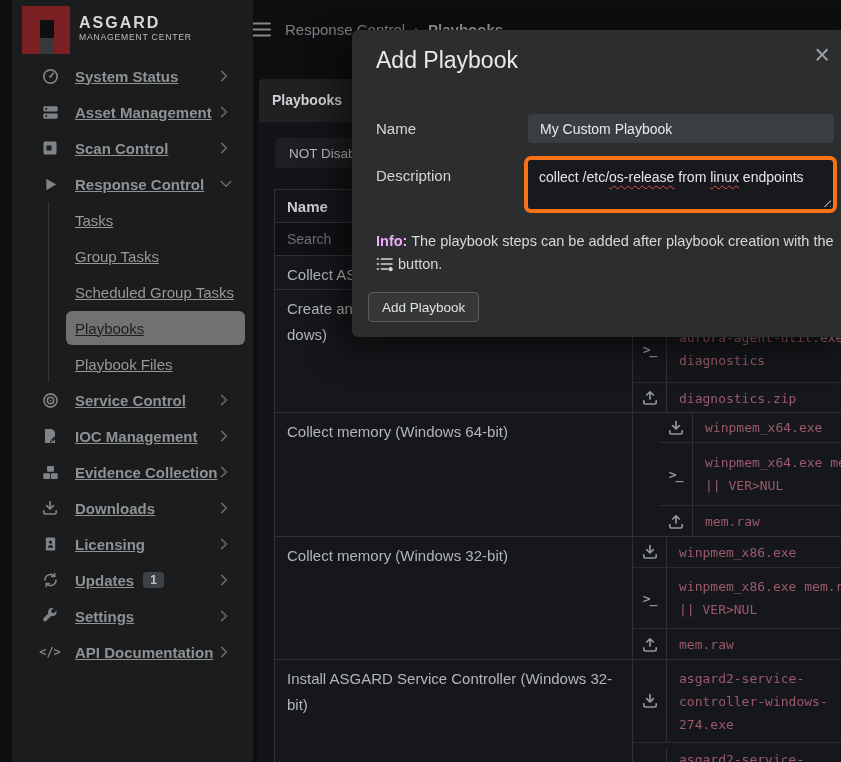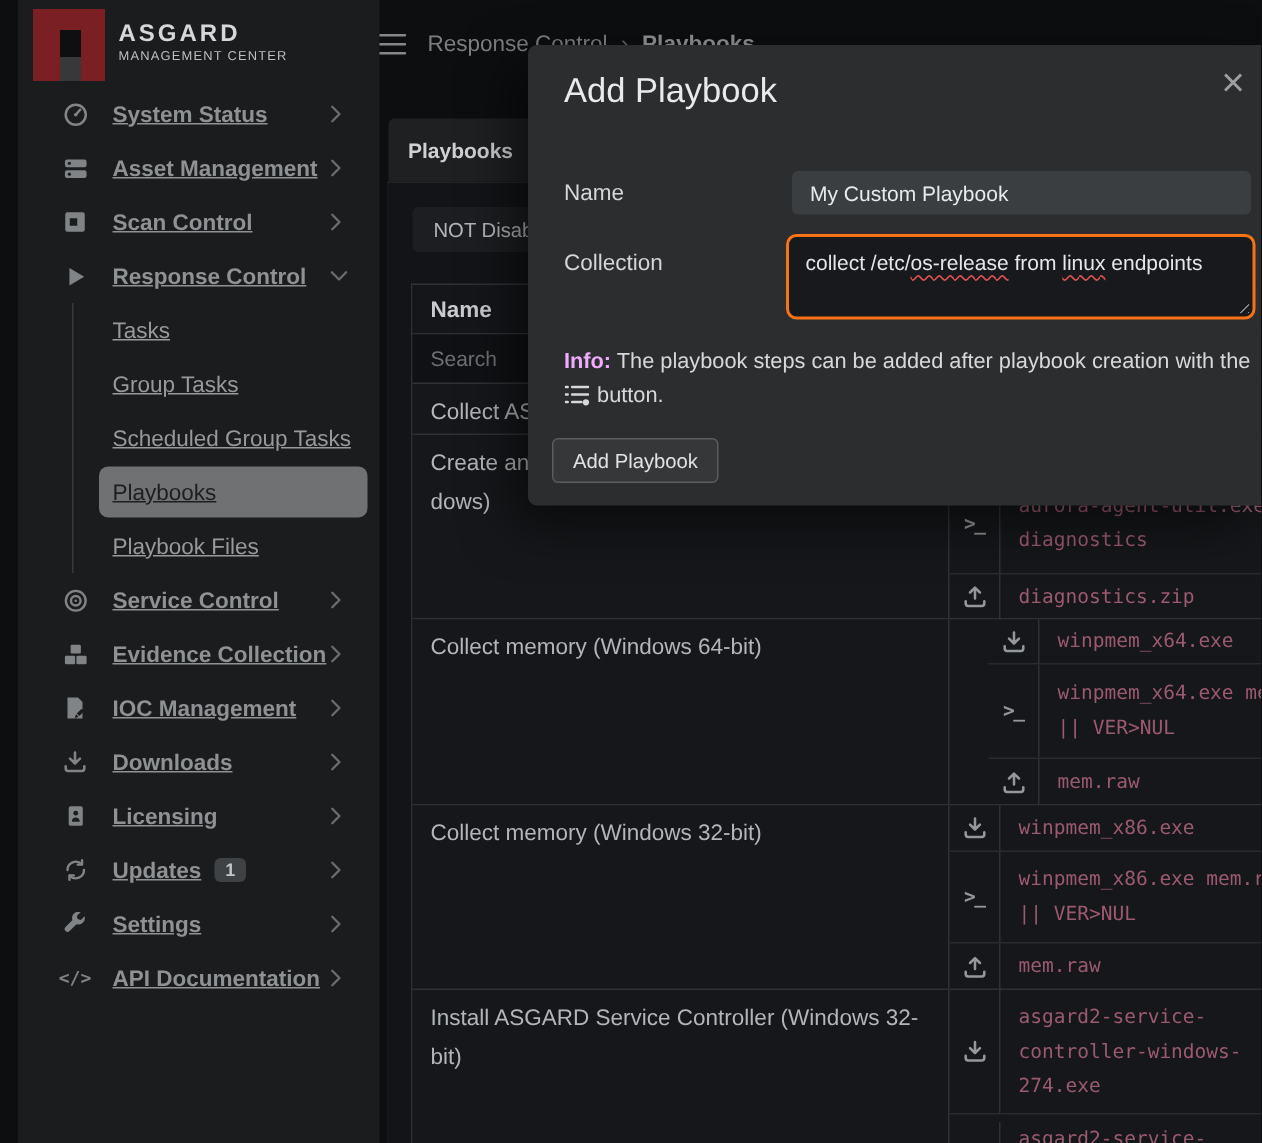--- a/index.html
+++ b/index.html
@@ -63,21 +63,21 @@
 
   
   #modal { position:absolute; left:352px; top:30px; width:489px; height:307px; background:#2b2d2f;
            border-radius:6px 0 0 6px; box-shadow:-10px 12px 34px rgba(0,0,0,0.55); z-index:10; }
   .m-title { position:absolute; left:24px; top:17px; font-size:23px; color:#e9eaeb; }
   .m-close { position:absolute; right:11px; top:12px; font-size:27px; color:#9ca0a2; line-height:1; cursor:pointer; }
   .m-label { position:absolute; left:24px; font-size:15px; color:#d4d6d7; }
   .m-name-input { position:absolute; left:176px; top:84px; width:306px; height:29px; background:#3b3e40; border:none;
                   border-radius:4px; color:#e8eaeb; font-size:14px; padding:0 12px; outline:none; font-family:"Liberation Sans", sans-serif; }
   .m-desc { position:absolute; left:172px; top:126px; width:313px; height:57px; background:#17191d;
-            border:2px solid #f97316; border-radius:7px; color:#e4e6e7; font-size:14px; padding:7px 11px;
+            border:4px solid #f97316; border-radius:7px; color:#e4e6e7; font-size:14px; padding:7px 11px;
             line-height:20px; cursor:text; }
   .miss { text-decoration-line:underline; text-decoration-style:wavy; text-decoration-color:#e0524f;
           text-decoration-thickness:1px; text-underline-offset:3px; }
   .grip { position:absolute; right:2px; bottom:2px; width:10px; height:10px;
           background:repeating-linear-gradient(-45deg, #85898b 0 1px, transparent 1px 4px);
           clip-path:polygon(100% 0, 100% 100%, 0 100%); }
   .m-info { position:absolute; left:24px; top:200px; width:468px; font-size:14.5px; line-height:23px; color:#d6d8d9; }
   .info-label { color:#f0abfc; font-weight:bold; }
   .steps-ic { display:inline-flex; vertical-align:-3px; color:#d6d8d9; }
   .m-btn { position:absolute; left:16px; top:262px; height:30px; padding:0 13px; background:#353739;
@@ -186,41 +186,41 @@
           </span>
           <span class="lbl">Service Control</span>
           <span class="chev">
             <svg width="8" height="12" viewBox="0 0 8 12" fill="none" stroke="currentColor" stroke-width="1.5" stroke-linecap="round" stroke-linejoin="round">
               <path d="M1.5 1.2L6.3 6l-4.8 4.8"></path>
             </svg>
           </span>
         </div>
         <div class="sitem">
           <span class="ic">
+            <svg width="16" height="16" viewBox="0 0 16 16">
+              <path d="M3 1h7l3 3v11H3z" fill="currentColor"></path>
+              <path d="M7.8 14.8l.9-2.6 1.7 1.7-2.6.9zM9.2 11.7l3.2-3.2 1.7 1.7-3.2 3.2z" fill="#1b1c1d"></path>
+            </svg>
+          </span>
+          <span class="lbl">IOC Management</span>
+          <span class="chev">
+            <svg width="8" height="12" viewBox="0 0 8 12" fill="none" stroke="currentColor" stroke-width="1.5" stroke-linecap="round" stroke-linejoin="round">
+              <path d="M1.5 1.2L6.3 6l-4.8 4.8"></path>
+            </svg>
+          </span>
+        </div>
+        <div class="sitem">
+          <span class="ic">
             <svg width="17" height="17" viewBox="0 0 16 16">
               <rect x="4.8" y="1.8" width="6.4" height="5.4" rx="0.8" fill="currentColor"></rect>
               <rect x="1.2" y="8.6" width="6.4" height="5.4" rx="0.8" fill="currentColor"></rect>
               <rect x="8.4" y="8.6" width="6.4" height="5.4" rx="0.8" fill="currentColor"></rect>
             </svg>
           </span>
           <span class="lbl">Evidence Collection</span>
-          <span class="chev">
-            <svg width="8" height="12" viewBox="0 0 8 12" fill="none" stroke="currentColor" stroke-width="1.5" stroke-linecap="round" stroke-linejoin="round">
-              <path d="M1.5 1.2L6.3 6l-4.8 4.8"></path>
-            </svg>
-          </span>
-        </div>
-        <div class="sitem">
-          <span class="ic">
-            <svg width="16" height="16" viewBox="0 0 16 16">
-              <path d="M3 1h7l3 3v11H3z" fill="currentColor"></path>
-              <path d="M7.8 14.8l.9-2.6 1.7 1.7-2.6.9zM9.2 11.7l3.2-3.2 1.7 1.7-3.2 3.2z" fill="#1b1c1d"></path>
-            </svg>
-          </span>
-          <span class="lbl">IOC Management</span>
           <span class="chev">
             <svg width="8" height="12" viewBox="0 0 8 12" fill="none" stroke="currentColor" stroke-width="1.5" stroke-linecap="round" stroke-linejoin="round">
               <path d="M1.5 1.2L6.3 6l-4.8 4.8"></path>
             </svg>
           </span>
         </div>
         <div class="sitem">
           <span class="ic">
             <svg width="16" height="16" viewBox="0 0 16 16" fill="none" stroke="currentColor" stroke-width="1.7" stroke-linecap="round" stroke-linejoin="round">
               <path d="M8 1.6v7.2M4.7 5.7L8 9l3.3-3.3"></path>
@@ -453,21 +453,21 @@
     </div>
   </div>
 
   <div id="modal">
     <div class="m-title">Add Playbook</div>
     <div class="m-close">×</div>
 
     <div class="m-label" style="top:90px;">Name</div>
     <input class="m-name-input" type="text" value="My Custom Playbook" style="">
 
-    <div class="m-label" style="top:137px;">Collection</div>
+    <div class="m-label" style="top:137px;">Description</div>
     <div class="m-desc" id="desc-box">
       <span id="desc-text"><span>collect /etc/</span><span class="miss">os-release</span><span> from </span><span class="miss">linux</span><span> endpoints</span></span>
       <span class="grip"></span>
     </div>
 
     <div class="m-info">
       <span class="info-label">Info:</span>
       <span>The playbook steps can be added after playbook creation with the</span>
       <span class="steps-ic" id="steps-ic">
           <svg width="18" height="15" viewBox="0 0 18 15" fill="none" stroke="currentColor" stroke-width="1.6" stroke-linecap="round">

